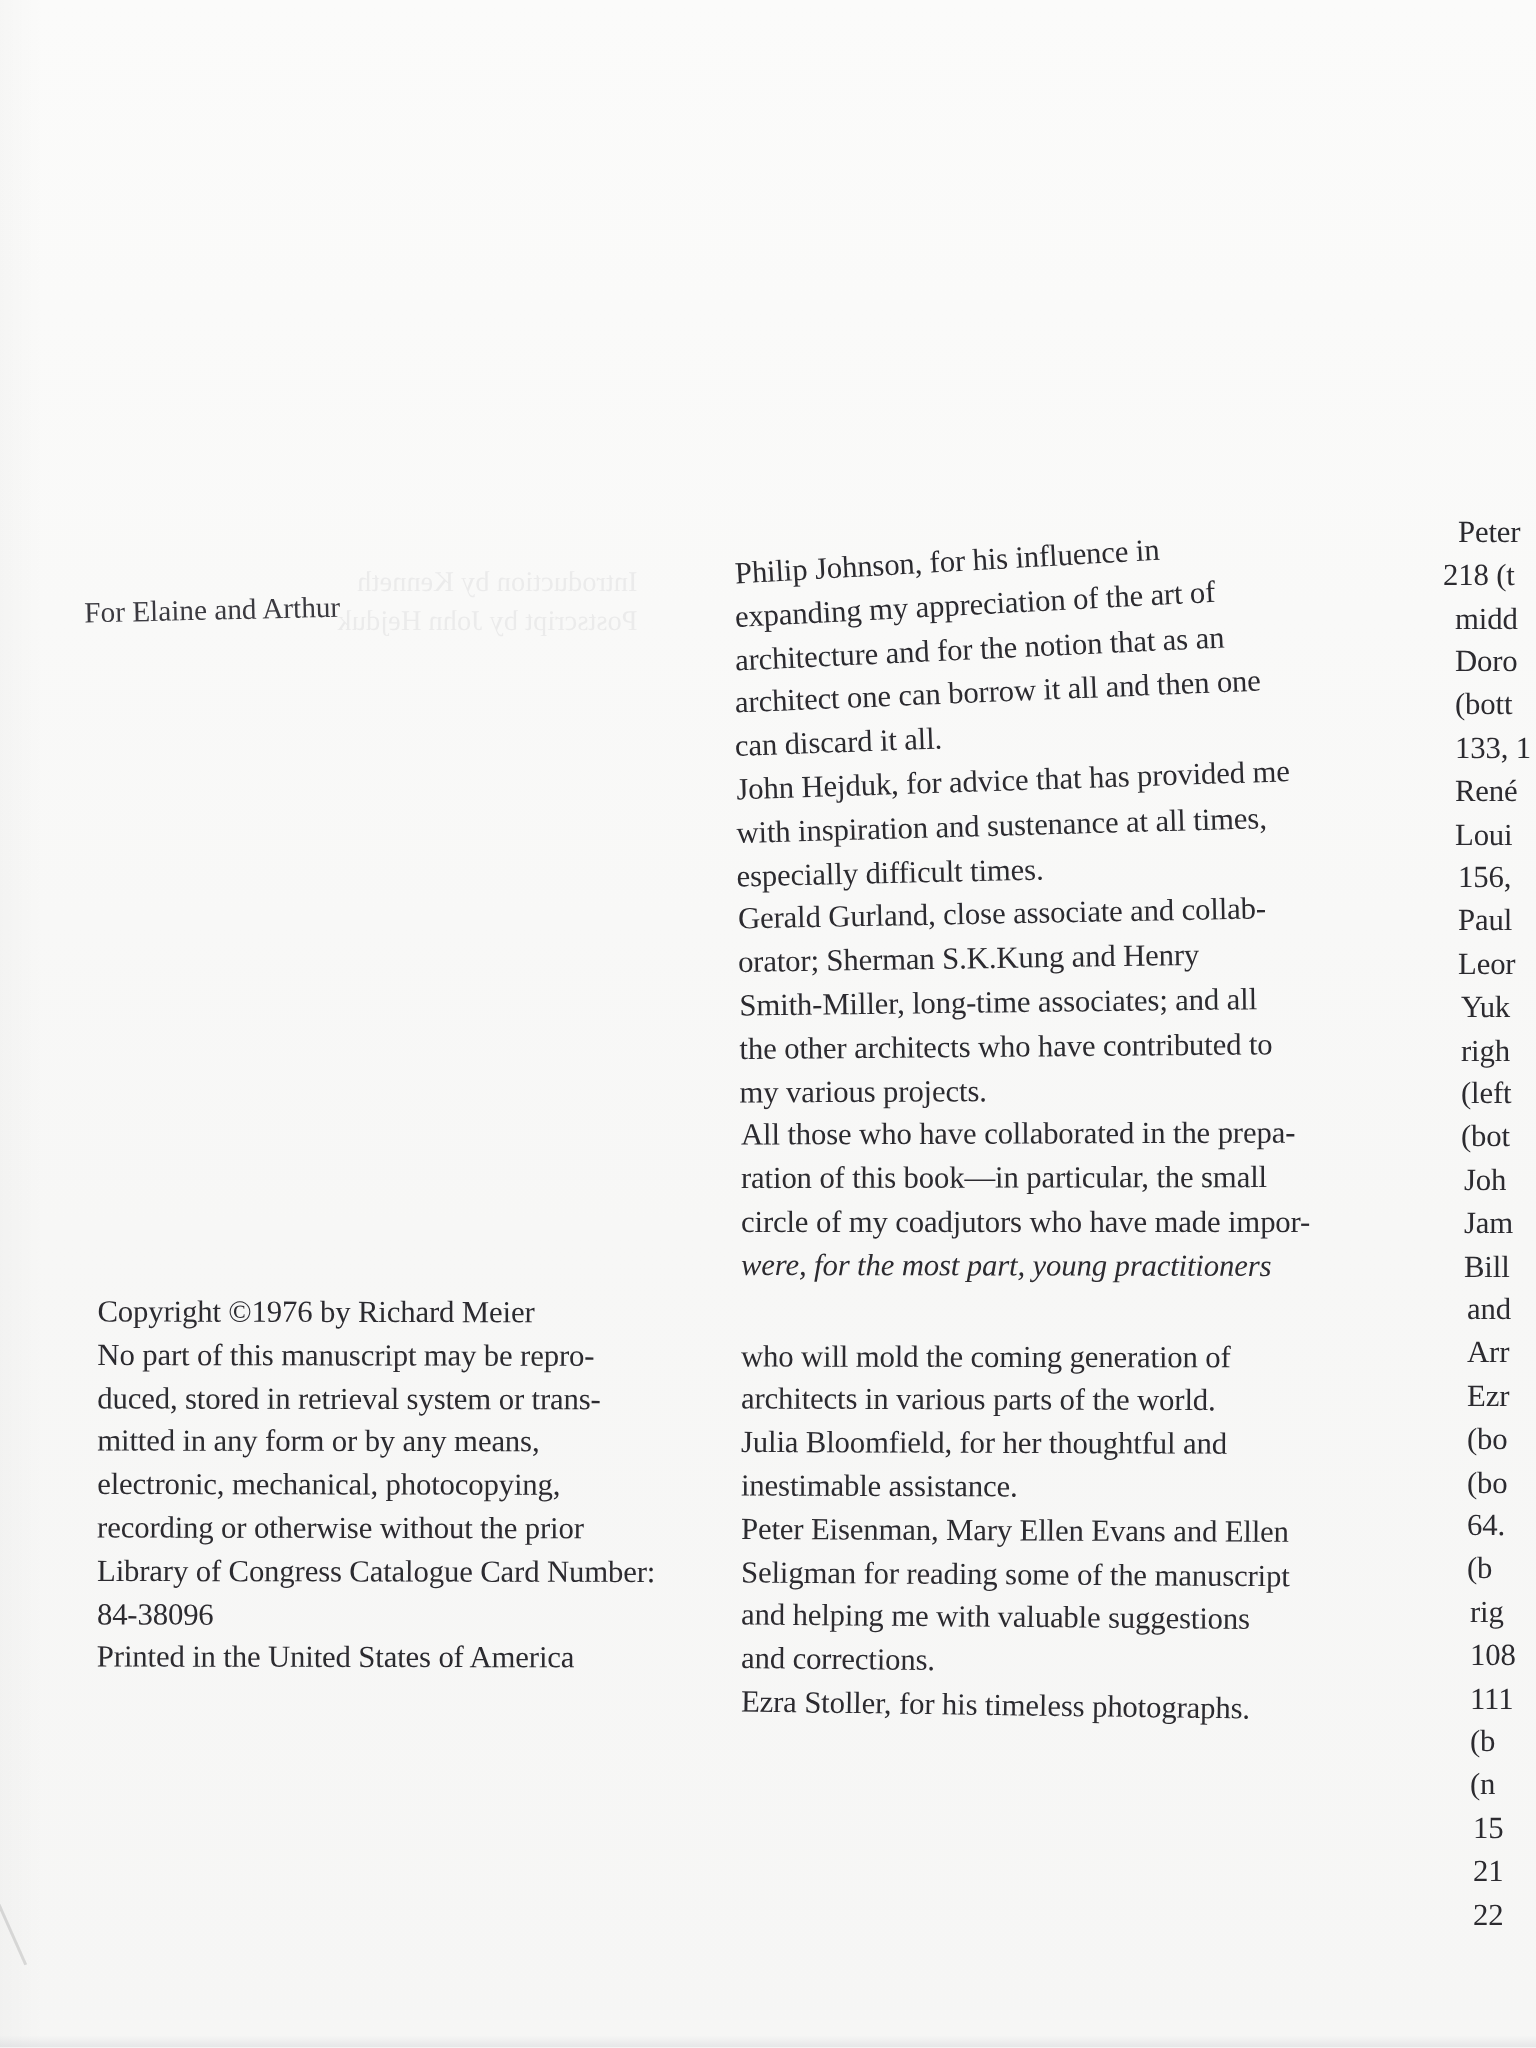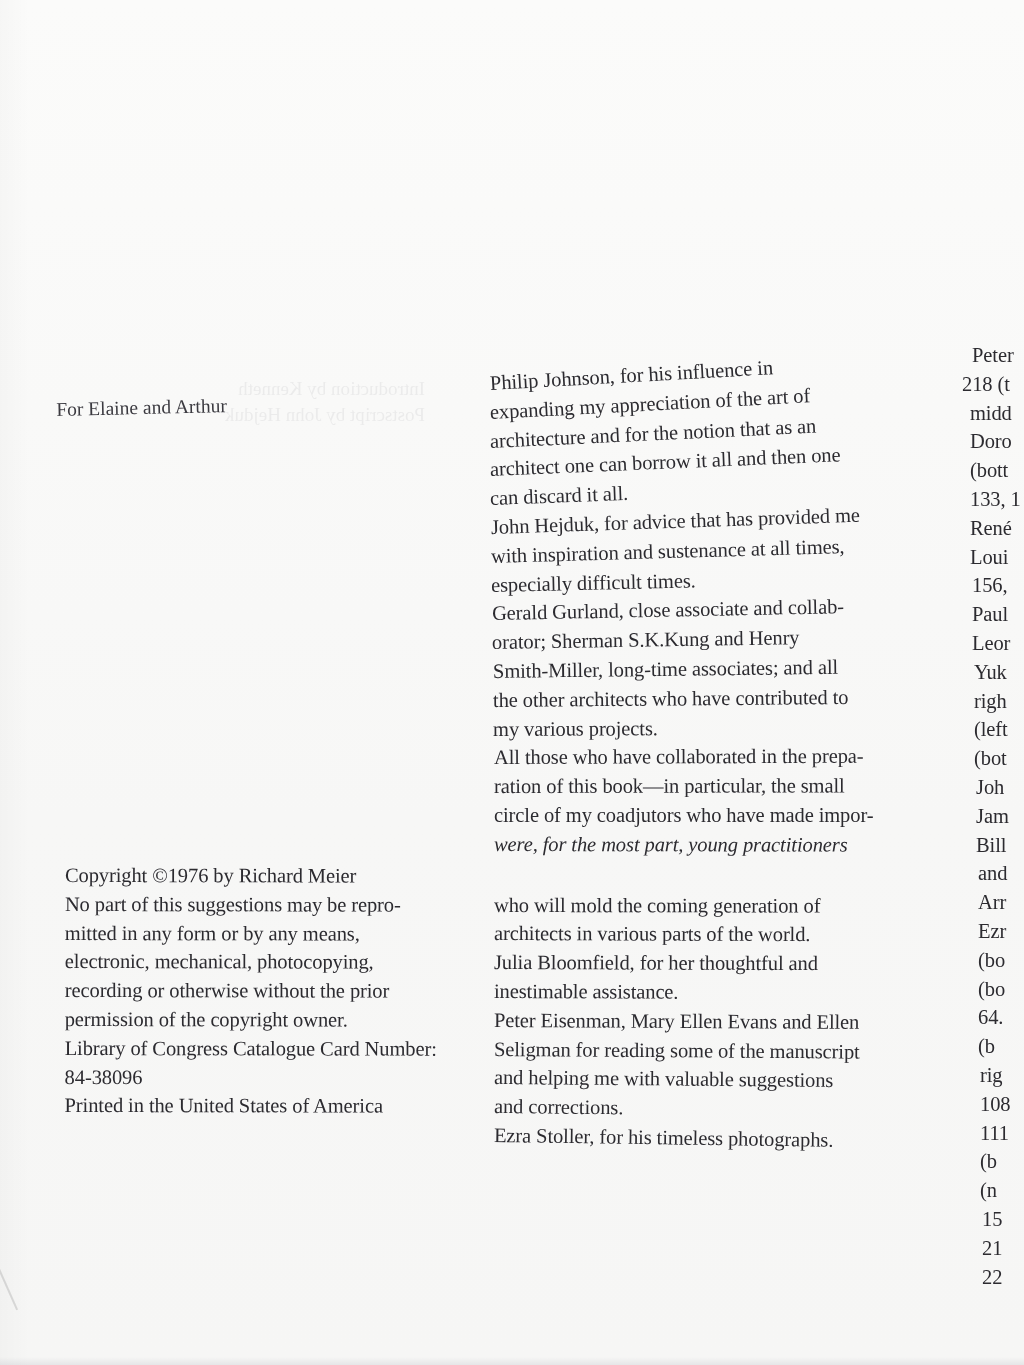--- a/index.html
+++ b/index.html
@@ -121,25 +121,25 @@
 
   <div class="bleed" style="left:225px; top:376px;">
     <span class="line">Introduction by Kenneth</span>
     <span class="line">Postscript by John Hejduk</span>
   </div>
 
   <div class="dedication">For Elaine and Arthur</div>
 
   <div class="copyright text">
     <span class="line">Copyright ©1976 by Richard Meier</span>
-    <span class="line">No part of this suggestions may be repro-</span>
+    <span class="line">No part of this manuscript may be repro-</span>
+    <span class="line">duced, stored in retrieval system or trans-</span>
     <span class="line">mitted in any form or by any means,</span>
     <span class="line">electronic, mechanical, photocopying,</span>
     <span class="line">recording or otherwise without the prior</span>
-    <span class="line">permission of the copyright owner.</span>
     <span class="line">Library of Congress Catalogue Card Number:</span>
     <span class="line">84-38096</span>
     <span class="line">Printed in the United States of America</span>
   </div>
 
   <div class="acknowledgments text">
     <span class="ack-line" style="transform: translate(0px,0px) rotate(-3.2deg);">Philip Johnson, for his influence in</span>
     <span class="ack-line" style="transform: translate(0px,0px) rotate(-3.0deg);">expanding my appreciation of the art of</span>
     <span class="ack-line" style="transform: translate(0px,0px) rotate(-2.7deg);">architecture and for the notion that as an</span>
     <span class="ack-line" style="transform: translate(0px,0px) rotate(-2.4deg);">architect one can borrow it all and then one</span>

